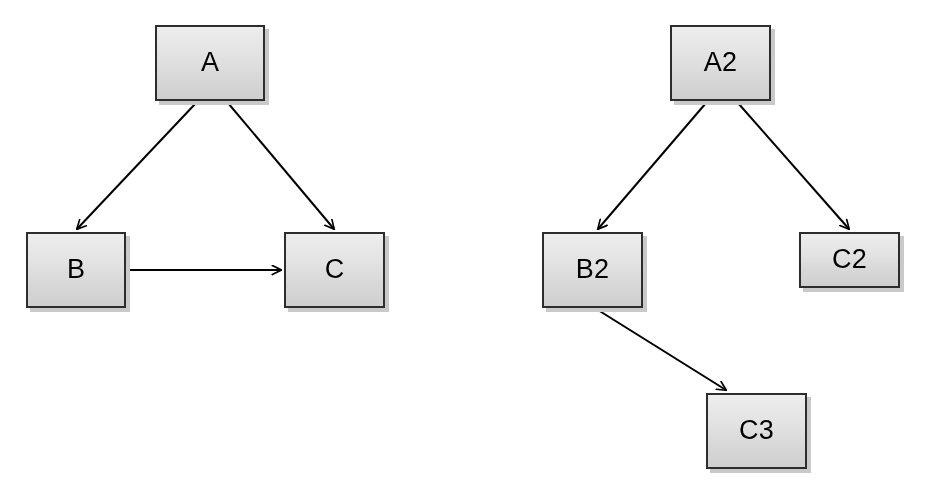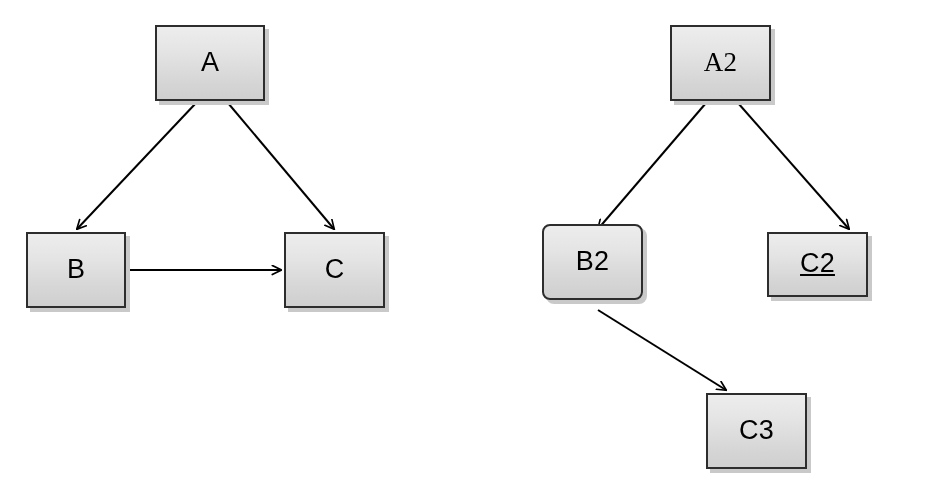--- a/index.html
+++ b/index.html
@@ -70,27 +70,27 @@
   <div id="node-group">
       <div class="node" style="left: 155px; top: 25px; width: 110px; height: 76px;">
         <span class="node-label">A</span>
       </div>
       <div class="node" style="left: 26px; top: 232px; width: 100px; height: 76px;">
         <span class="node-label">B</span>
       </div>
       <div class="node" style="left: 284px; top: 232px; width: 101px; height: 76px;">
         <span class="node-label">C</span>
       </div>
-      <div class="node" style="left: 670px; top: 25px; width: 101px; height: 76px; font-family: Liberation Serif, serif;">
+      <div class="node" style="left: 670px; top: 25px; width: 101px; height: 76px;">
         <span class="node-label">A2</span>
       </div>
-      <div class="node" style="left: 542px; top: 224px; width: 101px; height: 76px; border-radius: 8px;">
+      <div class="node" style="left: 542px; top: 232px; width: 101px; height: 76px;">
         <span class="node-label">B2</span>
       </div>
-      <div class="node" style="left: 767px; top: 232px; width: 101px; height: 65px; text-decoration: underline;">
+      <div class="node" style="left: 799px; top: 232px; width: 101px; height: 56px;">
         <span class="node-label">C2</span>
       </div>
       <div class="node" style="left: 674px; top: 393px; width: 101px; height: 76px; margin-left: 32px;">
         <span class="node-label">C3</span>
       </div>
     </div>
 
 </div>
 
 </body></html>

